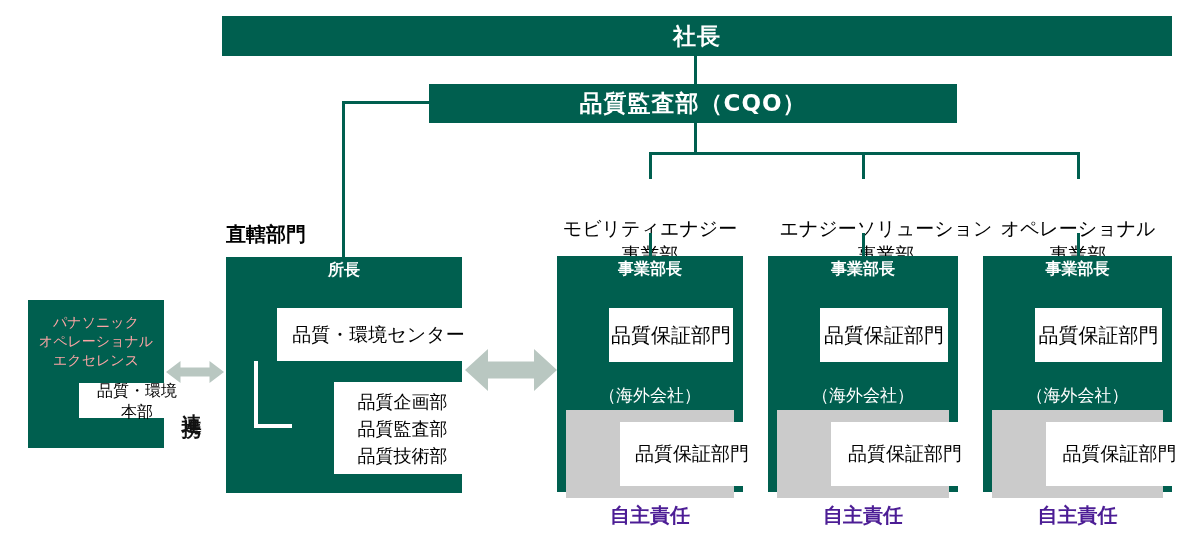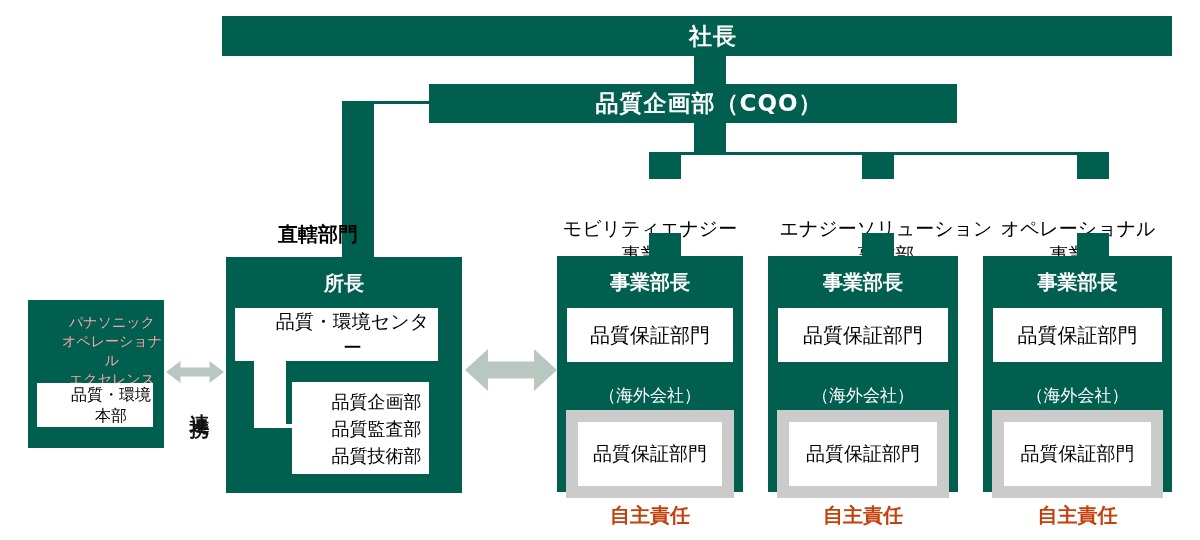--- a/index.html
+++ b/index.html
@@ -1,56 +1,56 @@
 <!DOCTYPE html>
 <html><head>
 <meta charset="utf-8">
 <style>
   html,body{margin:0;padding:0;background:#fff;}
   #canvas{
     position:relative;width:1200px;height:540px;background:#ffffff;overflow:hidden;
     font-family:"DejaVu Sans","Liberation Sans",sans-serif;color:#111;
   }
-  .abs{position:absolute;box-sizing:border-box;padding-left:32px;}
+  .abs{position:absolute;box-sizing:border-box;}
   .green{background:#005f4f;}
   .bar{
     display:flex;align-items:center;justify-content:center;
     color:#ffffff;font-weight:700;font-size:23px;letter-spacing:1px;
   }
   .line{background:#005f4f;}
   .blk-label{color:#000;font-weight:600;}
   .pre{white-space:pre-line;}
   .center{display:flex;align-items:center;justify-content:center;text-align:center;}
-  .whitebox{background:#ffffff;color:#000;}
-  .division-head{position:absolute;left:0;right:0;top:13px;text-align:center;color:#fff;font-weight:700;font-size:20px;}
+  .whitebox{background:#ffffff;color:#000;margin-left:42px;}
+  .division-head{position:absolute;left:0;right:0;top:3px;text-align:center;color:#fff;font-weight:700;font-size:16px;}
   .qa-box{position:absolute;left:10px;right:10px;top:52px;height:54px;font-size:20px;font-weight:500;}
   .overseas{position:absolute;left:0;right:0;top:128px;text-align:center;color:#fff;font-size:17px;font-weight:500;}
   .gray-frame{position:absolute;left:9px;right:9px;top:154px;height:64px;background:#cbcbcb;padding:12px;}
   .gray-frame .inner{width:100%;height:100%;font-size:19px;font-weight:500;}
   .div-label{position:absolute;top:179px;width:220px;text-align:center;font-size:19px;line-height:26px;font-weight:500;color:#000;margin-top:36px;}
-  .footer-label{position:absolute;top:502px;text-align:center;font-size:20px;font-weight:600;color:#c2410c;}
+  .footer-label{position:absolute;top:502px;text-align:center;font-size:20px;font-weight:600;color:#4c1d95;}
   .dbl-arrow{
     background:#b9c7c1;
     clip-path:polygon(0% 50%,25% 0%,25% 30%,75% 30%,75% 0%,100% 50%,75% 100%,75% 70%,25% 70%,25% 100%);
   }
   .wline{background:#ffffff;}
 </style>
 </head>
 <body>
 
 <div id="canvas">
 
   <div class="abs green bar" style="left:222px;top:16px;width:950px;height:40px;">
     <span>社長</span>
   </div>
 
   <div class="abs line" style="left:694px;top:56px;width:3px;height:28px;"></div>
 
   <div class="abs green bar" style="left:429px;top:84px;width:528px;height:39px;">
-    <span>品質企画部（CQO）</span>
+    <span>品質監査部（CQO）</span>
   </div>
 
   <div class="abs line" style="left:342px;top:101px;width:87px;height:3px;"></div>
   <div class="abs line" style="left:342px;top:101px;width:3px;height:156px;"></div>
 
   <div class="abs line" style="left:694px;top:123px;width:3px;height:30px;"></div>
   <div class="abs line" style="left:649px;top:152px;width:431px;height:3px;"></div>
 
   <div class="abs line" style="left:649px;top:152px;width:3px;height:27px;"></div>
   <div class="abs line" style="left:862px;top:152px;width:3px;height:27px;"></div>
@@ -60,41 +60,41 @@
 事業部</div>
   <div class="div-label pre" style="left:776px;">エナジーソリューション
 事業部</div>
   <div class="div-label pre" style="left:968px;">オペレーショナル
 事業部</div>
 
   <div class="abs line" style="left:649px;top:233px;width:3px;height:23px;"></div>
   <div class="abs line" style="left:862px;top:233px;width:3px;height:23px;"></div>
   <div class="abs line" style="left:1077px;top:233px;width:3px;height:23px;"></div>
 
-  <div class="abs blk-label" style="left:226px;top:221px;font-size:20px;margin-left:20px;">直轄部門</div>
+  <div class="abs blk-label" style="left:226px;top:221px;font-size:20px;">直轄部門</div>
 
   <div class="abs green" style="left:226px;top:257px;width:236px;height:236px;">
     <div class="division-head">所長</div>
     <div class="abs whitebox center" style="left:9px;top:51px;width:203px;height:53px;font-size:19px;font-weight:500;">
       <span>品質・環境センター</span>
     </div>
     <div class="abs wline" style="left:28px;top:104px;width:4px;height:67px;"></div>
     <div class="abs wline" style="left:28px;top:167px;width:38px;height:4px;"></div>
     <div class="abs whitebox center pre" style="left:66px;top:125px;width:137px;height:92px;font-size:18px;line-height:27px;font-weight:500;">
       <span class="pre">品質企画部
 品質監査部
 品質技術部</span>
     </div>
   </div>
 
   <div class="abs green" style="left:28px;top:300px;width:136px;height:148px;">
     <div class="abs pre" style="left:0;right:0;top:13px;text-align:center;color:#fca5a5;font-size:14px;line-height:19px;font-weight:400;">パナソニック
 オペレーショナル
 エクセレンス</div>
-    <div class="abs whitebox center pre" style="left:9px;top:83px;width:116px;height:44px;font-size:16px;line-height:21px;font-weight:500;">
+    <div class="abs whitebox center pre" style="left:9px;top:83px;width:116px;height:35px;font-size:16px;line-height:21px;font-weight:500;">
       <span class="pre">品質・環境
 本部</span>
     </div>
   </div>
 
   <div class="abs dbl-arrow" style="left:166px;top:361px;width:58px;height:22px;"></div>
   <div class="abs" style="left:182px;top:398px;width:24px;height:54px;writing-mode:vertical-rl;text-orientation:upright;font-size:20px;font-weight:600;letter-spacing:3px;">連携</div>
 
   <div class="abs dbl-arrow" style="left:465px;top:349px;width:92px;height:42px;"></div>
 

